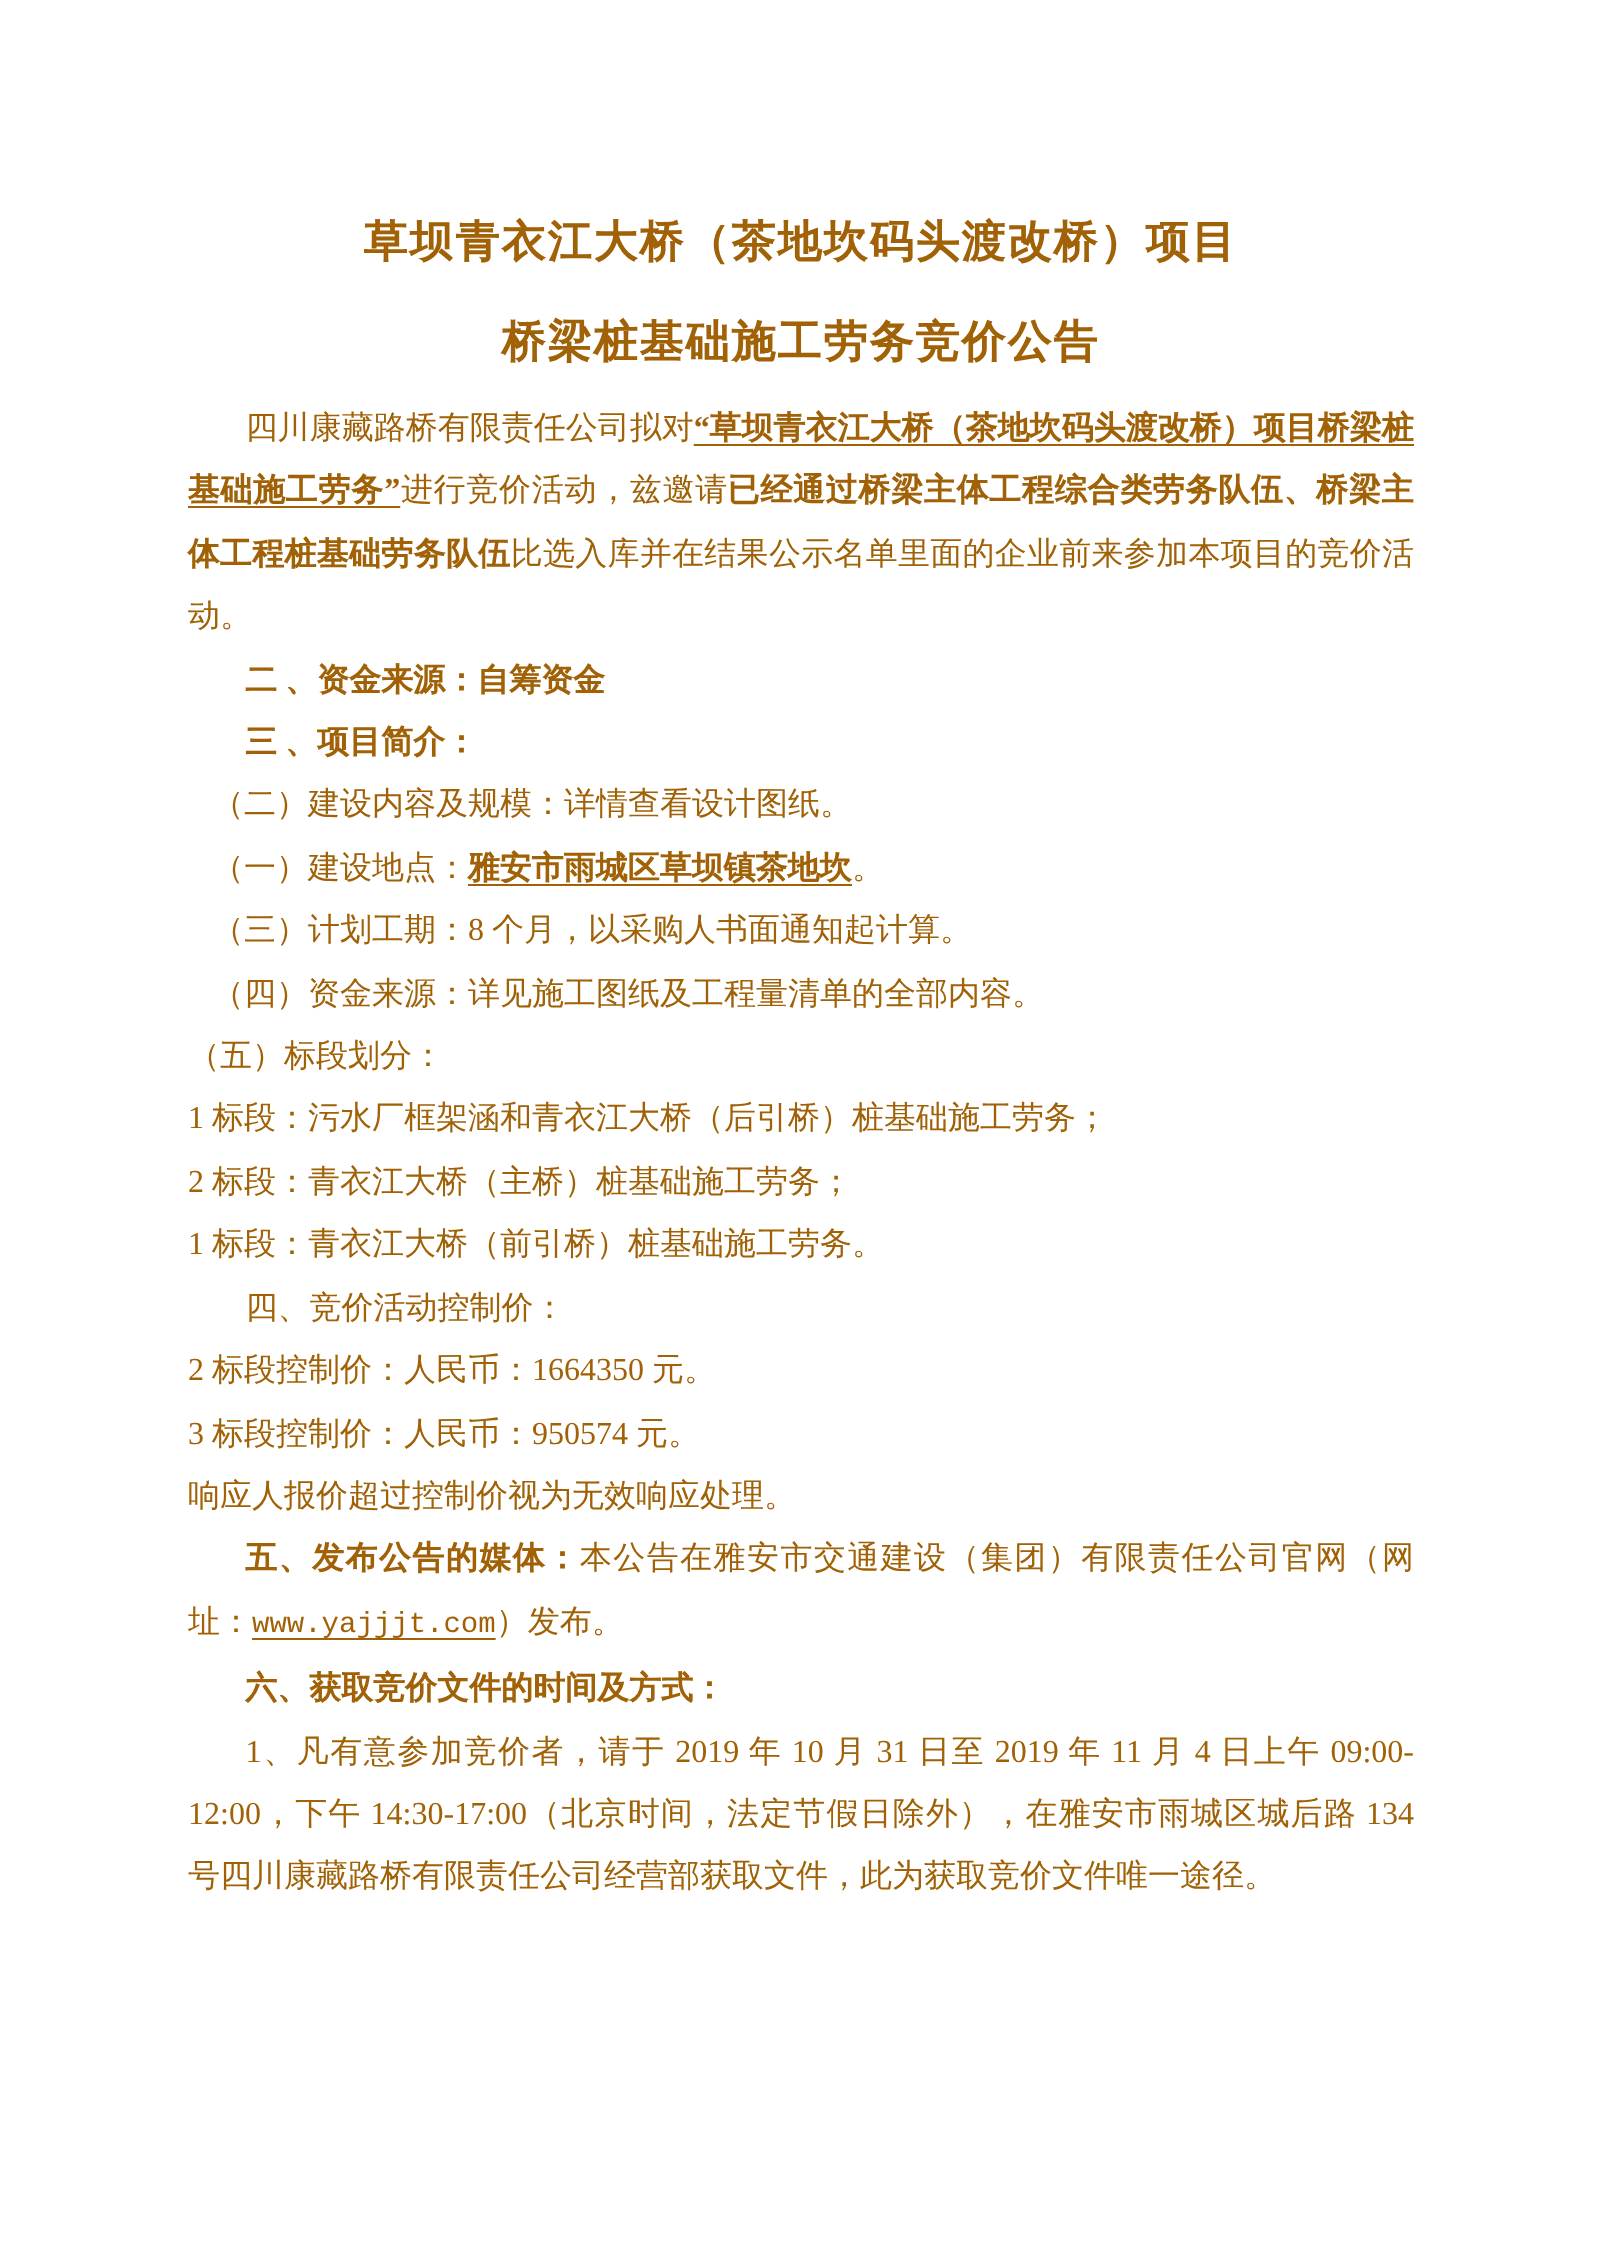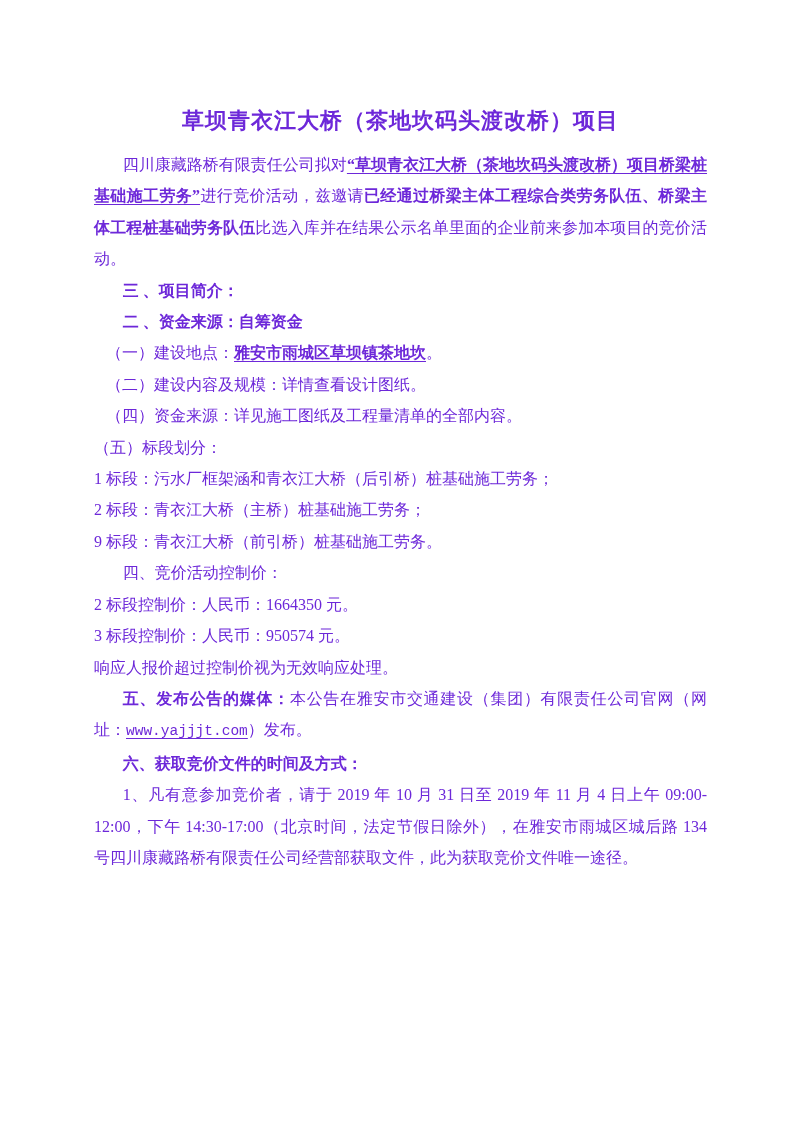--- a/index.html
+++ b/index.html
@@ -4,21 +4,21 @@
 <style>
   html, body { margin: 0; padding: 0; background: #ffffff; }
   .page {
     position: relative;
     width: 800px;
     height: 1131px;
     box-sizing: border-box;
     background: #ffffff;
     padding: 96px 93px 0 94px;
     font-family: "Liberation Serif", "DejaVu Serif", serif;
-    color: #6d28d9;
+    color: #a16207;
     font-size: 16px;
     overflow: hidden;
   }
   .doc-title {
     font-size: 22px;
     font-weight: bold;
     text-align: center;
     line-height: 50px;
     letter-spacing: 1px;
     white-space: nowrap;
@@ -35,44 +35,46 @@
     font-size: 14.5px;
     letter-spacing: 0;
   }
 </style>
 </head>
 <body>
 
 <div class="page">
 
   <div class="doc-title">草坝青衣江大桥（茶地坎码头渡改桥）项目</div>
+  <div class="doc-title">桥梁桩基础施工劳务竞价公告</div>
 
   <div class="body-text">
 
     <p class="just ind2"><span>四川康藏路桥有限责任公司拟对</span><span class="b u">“草坝青衣江大桥（茶地坎码头渡改桥）项目桥梁桩基础施工劳务”</span><span>进行竞价活动，兹邀请</span><span class="b">已经通过桥梁主体工程综合类劳务队伍、桥梁主体工程桩基础劳务队伍</span><span>比选入库并在结果公示名单里面的企业前来参加本项目的竞价活动。</span></p>
 
 
+    <p class="ind2 b">二 、资金来源：自筹资金</p>
+
     <p class="ind2 b">三 、项目简介：</p>
 
-    <p class="ind2 b">二 、资金来源：自筹资金</p>
+    <p class="ind1">（二）建设内容及规模：详情查看设计图纸。</p>
 
     <p class="ind1"><span>（一）建设地点：</span><span class="b u">雅安市雨城区草坝镇茶地坎</span><span>。</span></p>
 
-    <p class="ind1">（二）建设内容及规模：详情查看设计图纸。</p>
-
+    <p class="ind1">（三）计划工期：8 个月，以采购人书面通知起计算。</p>
 
     <p class="ind1">（四）资金来源：详见施工图纸及工程量清单的全部内容。</p>
 
     <p>（五）标段划分：</p>
 
     <p>1 标段：污水厂框架涵和青衣江大桥（后引桥）桩基础施工劳务；</p>
 
     <p>2 标段：青衣江大桥（主桥）桩基础施工劳务；</p>
 
-    <p>9 标段：青衣江大桥（前引桥）桩基础施工劳务。</p>
+    <p>1 标段：青衣江大桥（前引桥）桩基础施工劳务。</p>
 
     <p class="ind2">四、竞价活动控制价：</p>
 
 
     <p>2 标段控制价：人民币：1664350 元。</p>
 
     <p>3 标段控制价：人民币：950574 元。</p>
 
     <p>响应人报价超过控制价视为无效响应处理。</p>
 

